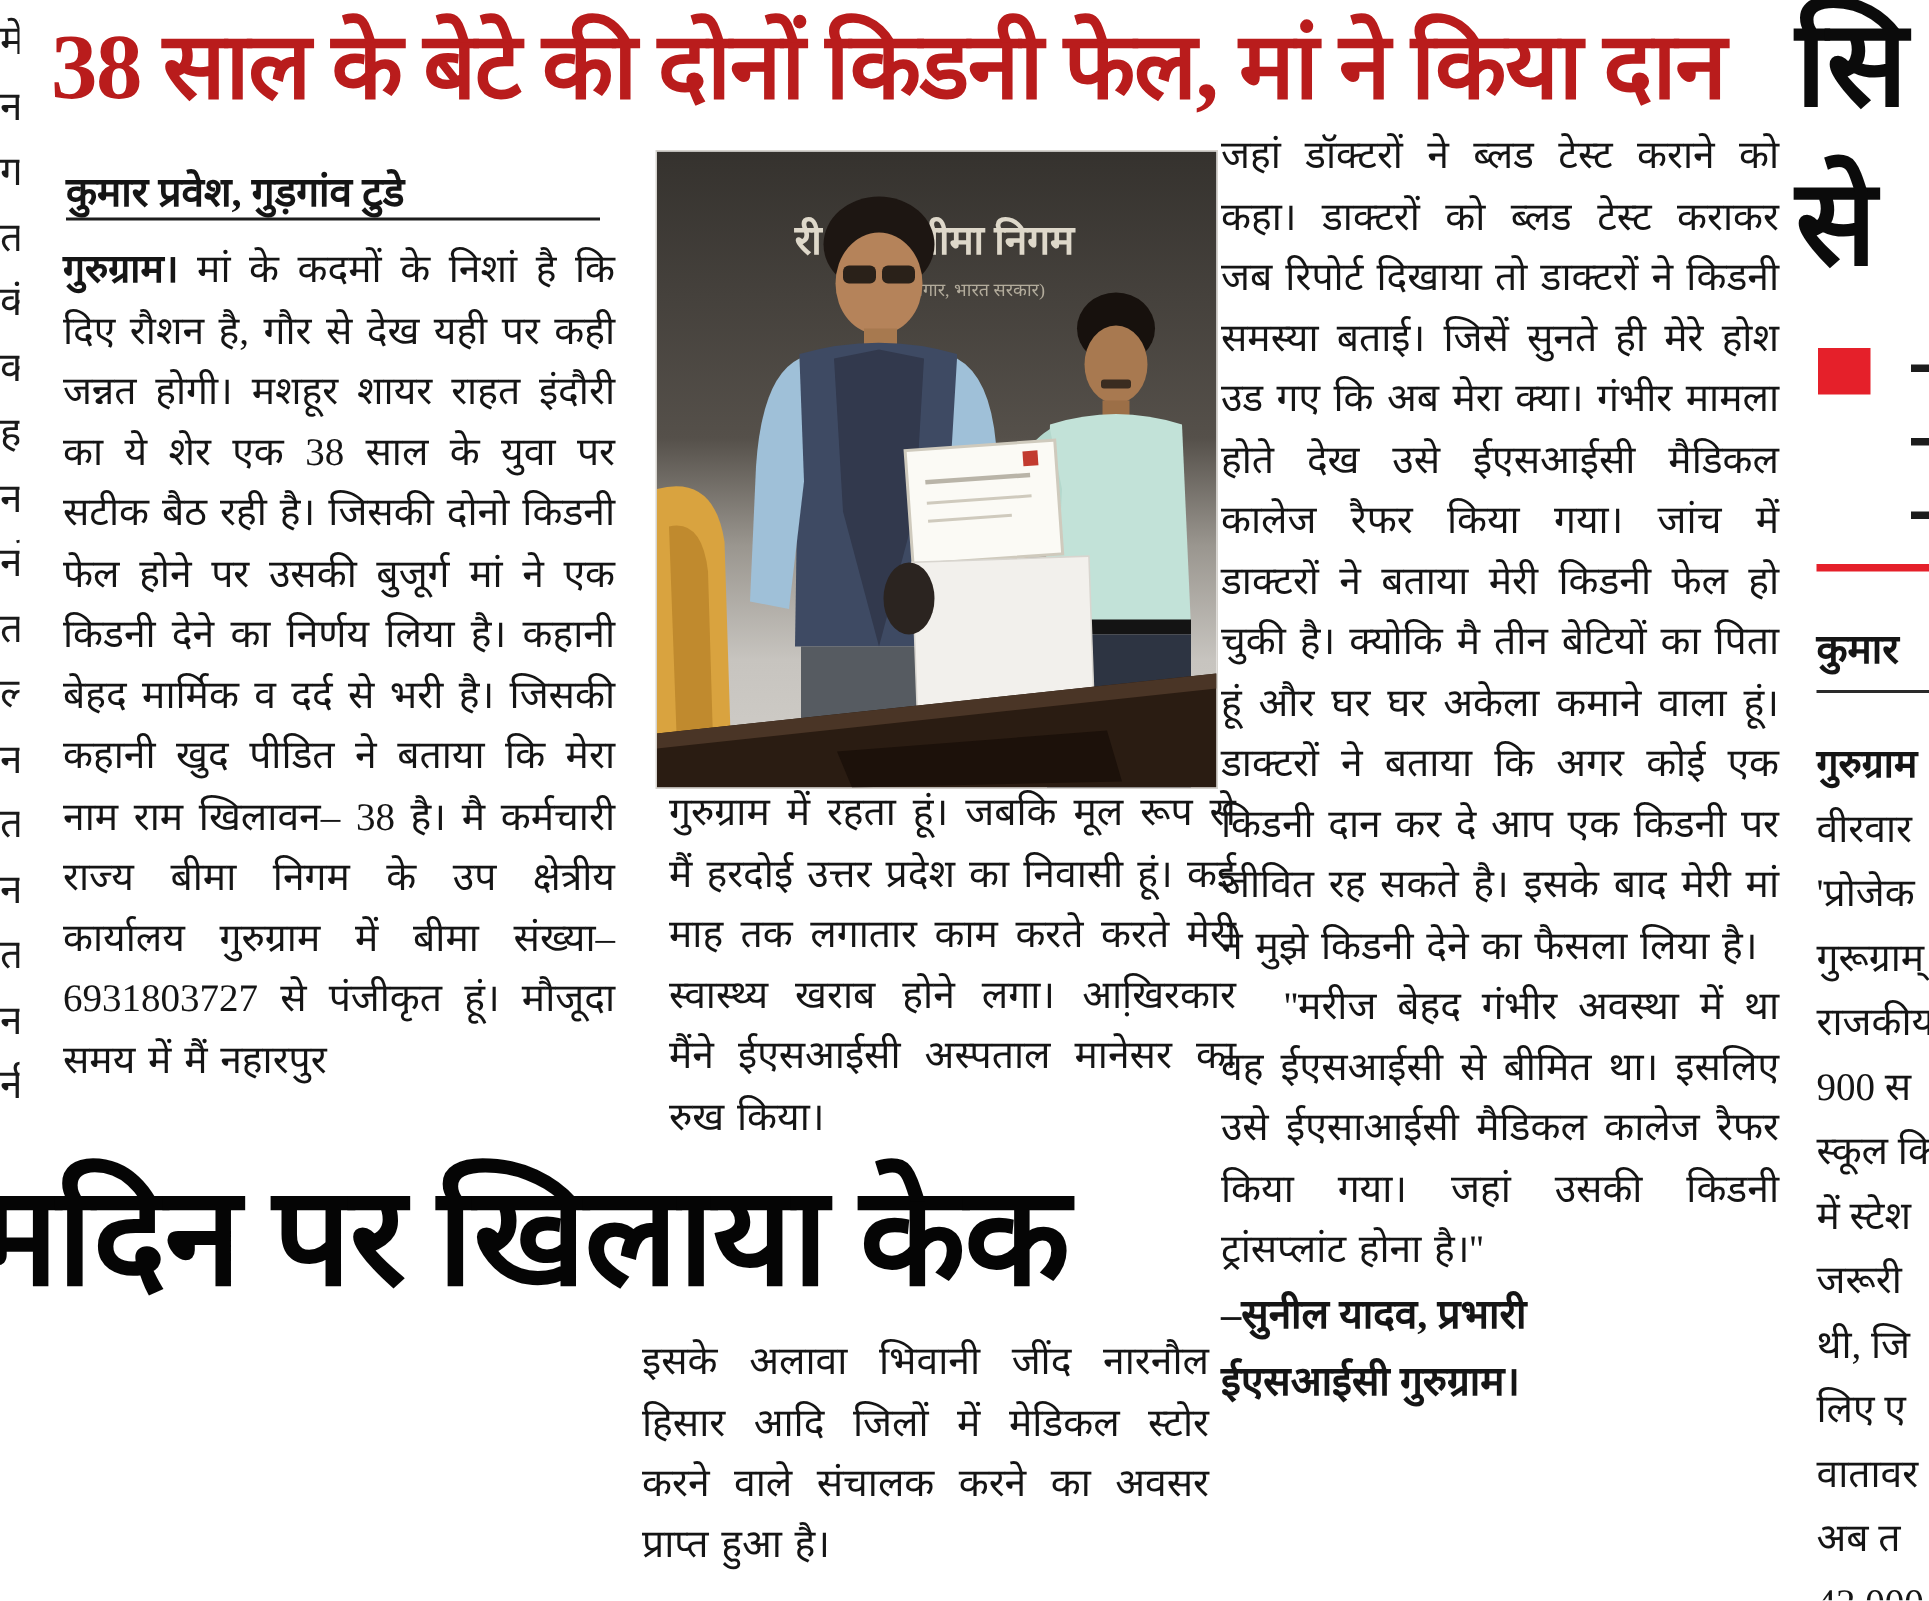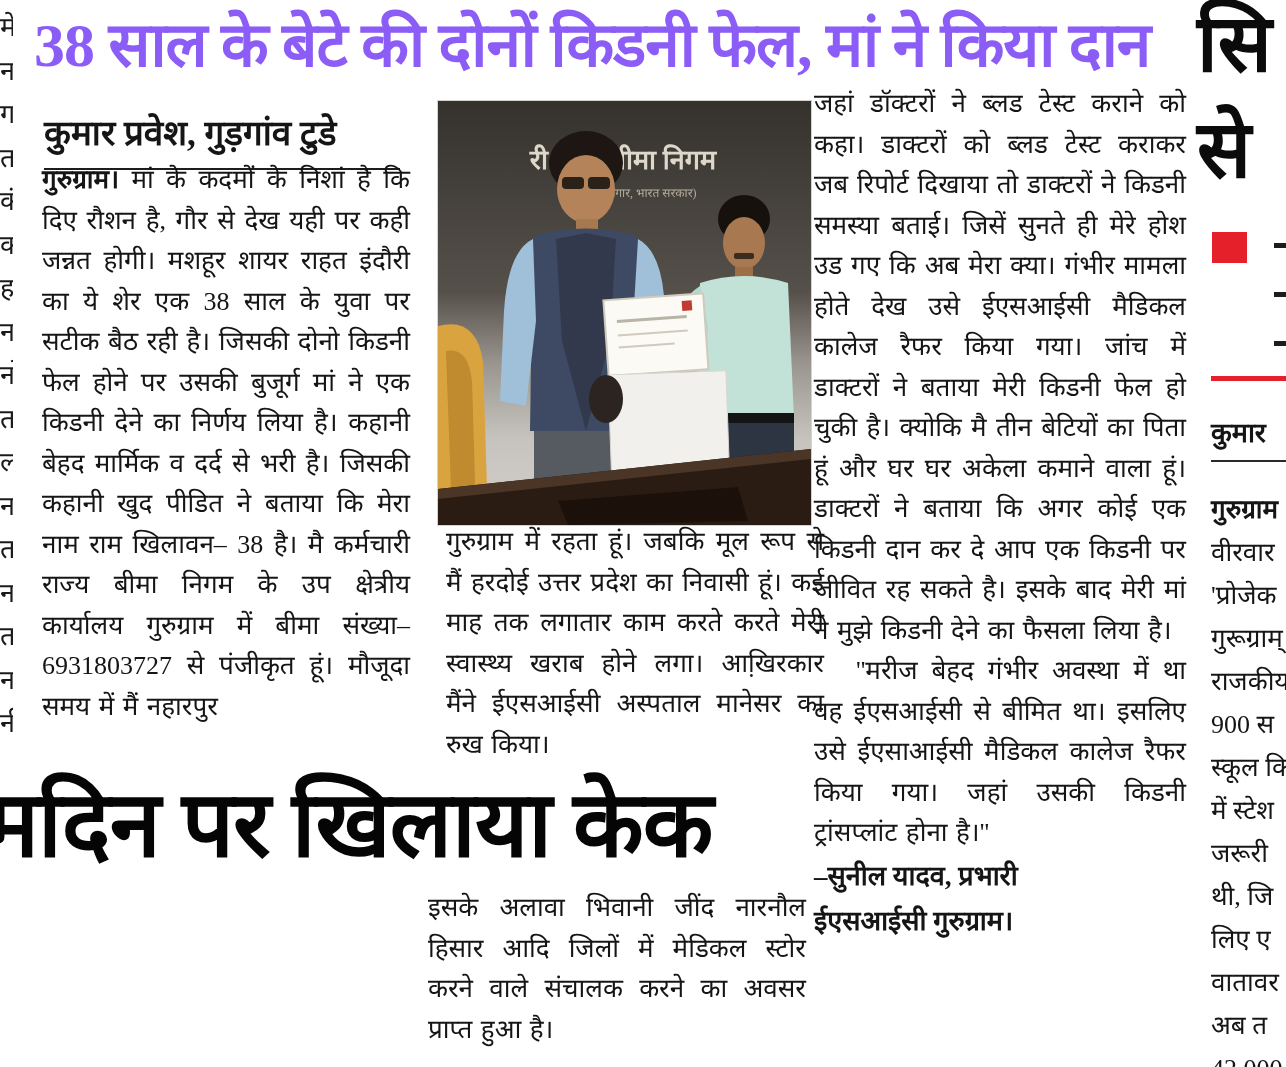--- a/index.html
+++ b/index.html
@@ -11,34 +11,33 @@
     font-family:"Liberation Serif","DejaVu Serif",serif;
     color:#151515;
   }
   .abs{position:absolute;}
   .headline-xl{
     font-weight:800;
     font-size:62px;
     line-height:90px;
     white-space:nowrap;
     letter-spacing:-1px;
-    color:#8b5cf6;
+    color:#b91c1c;
   }
   .headline-xxl{
     font-weight:800;
     font-size:92px;
     line-height:115px;
     white-space:nowrap;
     letter-spacing:-1px;
     color:#050505;
   }
   .byline{
     font-weight:700;
-    font-size:35px;
-    padding-bottom:13px;
+    font-size:27px;
     border-bottom:2.5px solid #1d1d1d;
   }
   .body-text{
     font-size:26px;
     line-height:40.5px;
     text-align:justify;
     word-spacing:2px;
   }
   .dateline{font-weight:700;}
   .quote-para{text-indent:42px;margin:0;}

